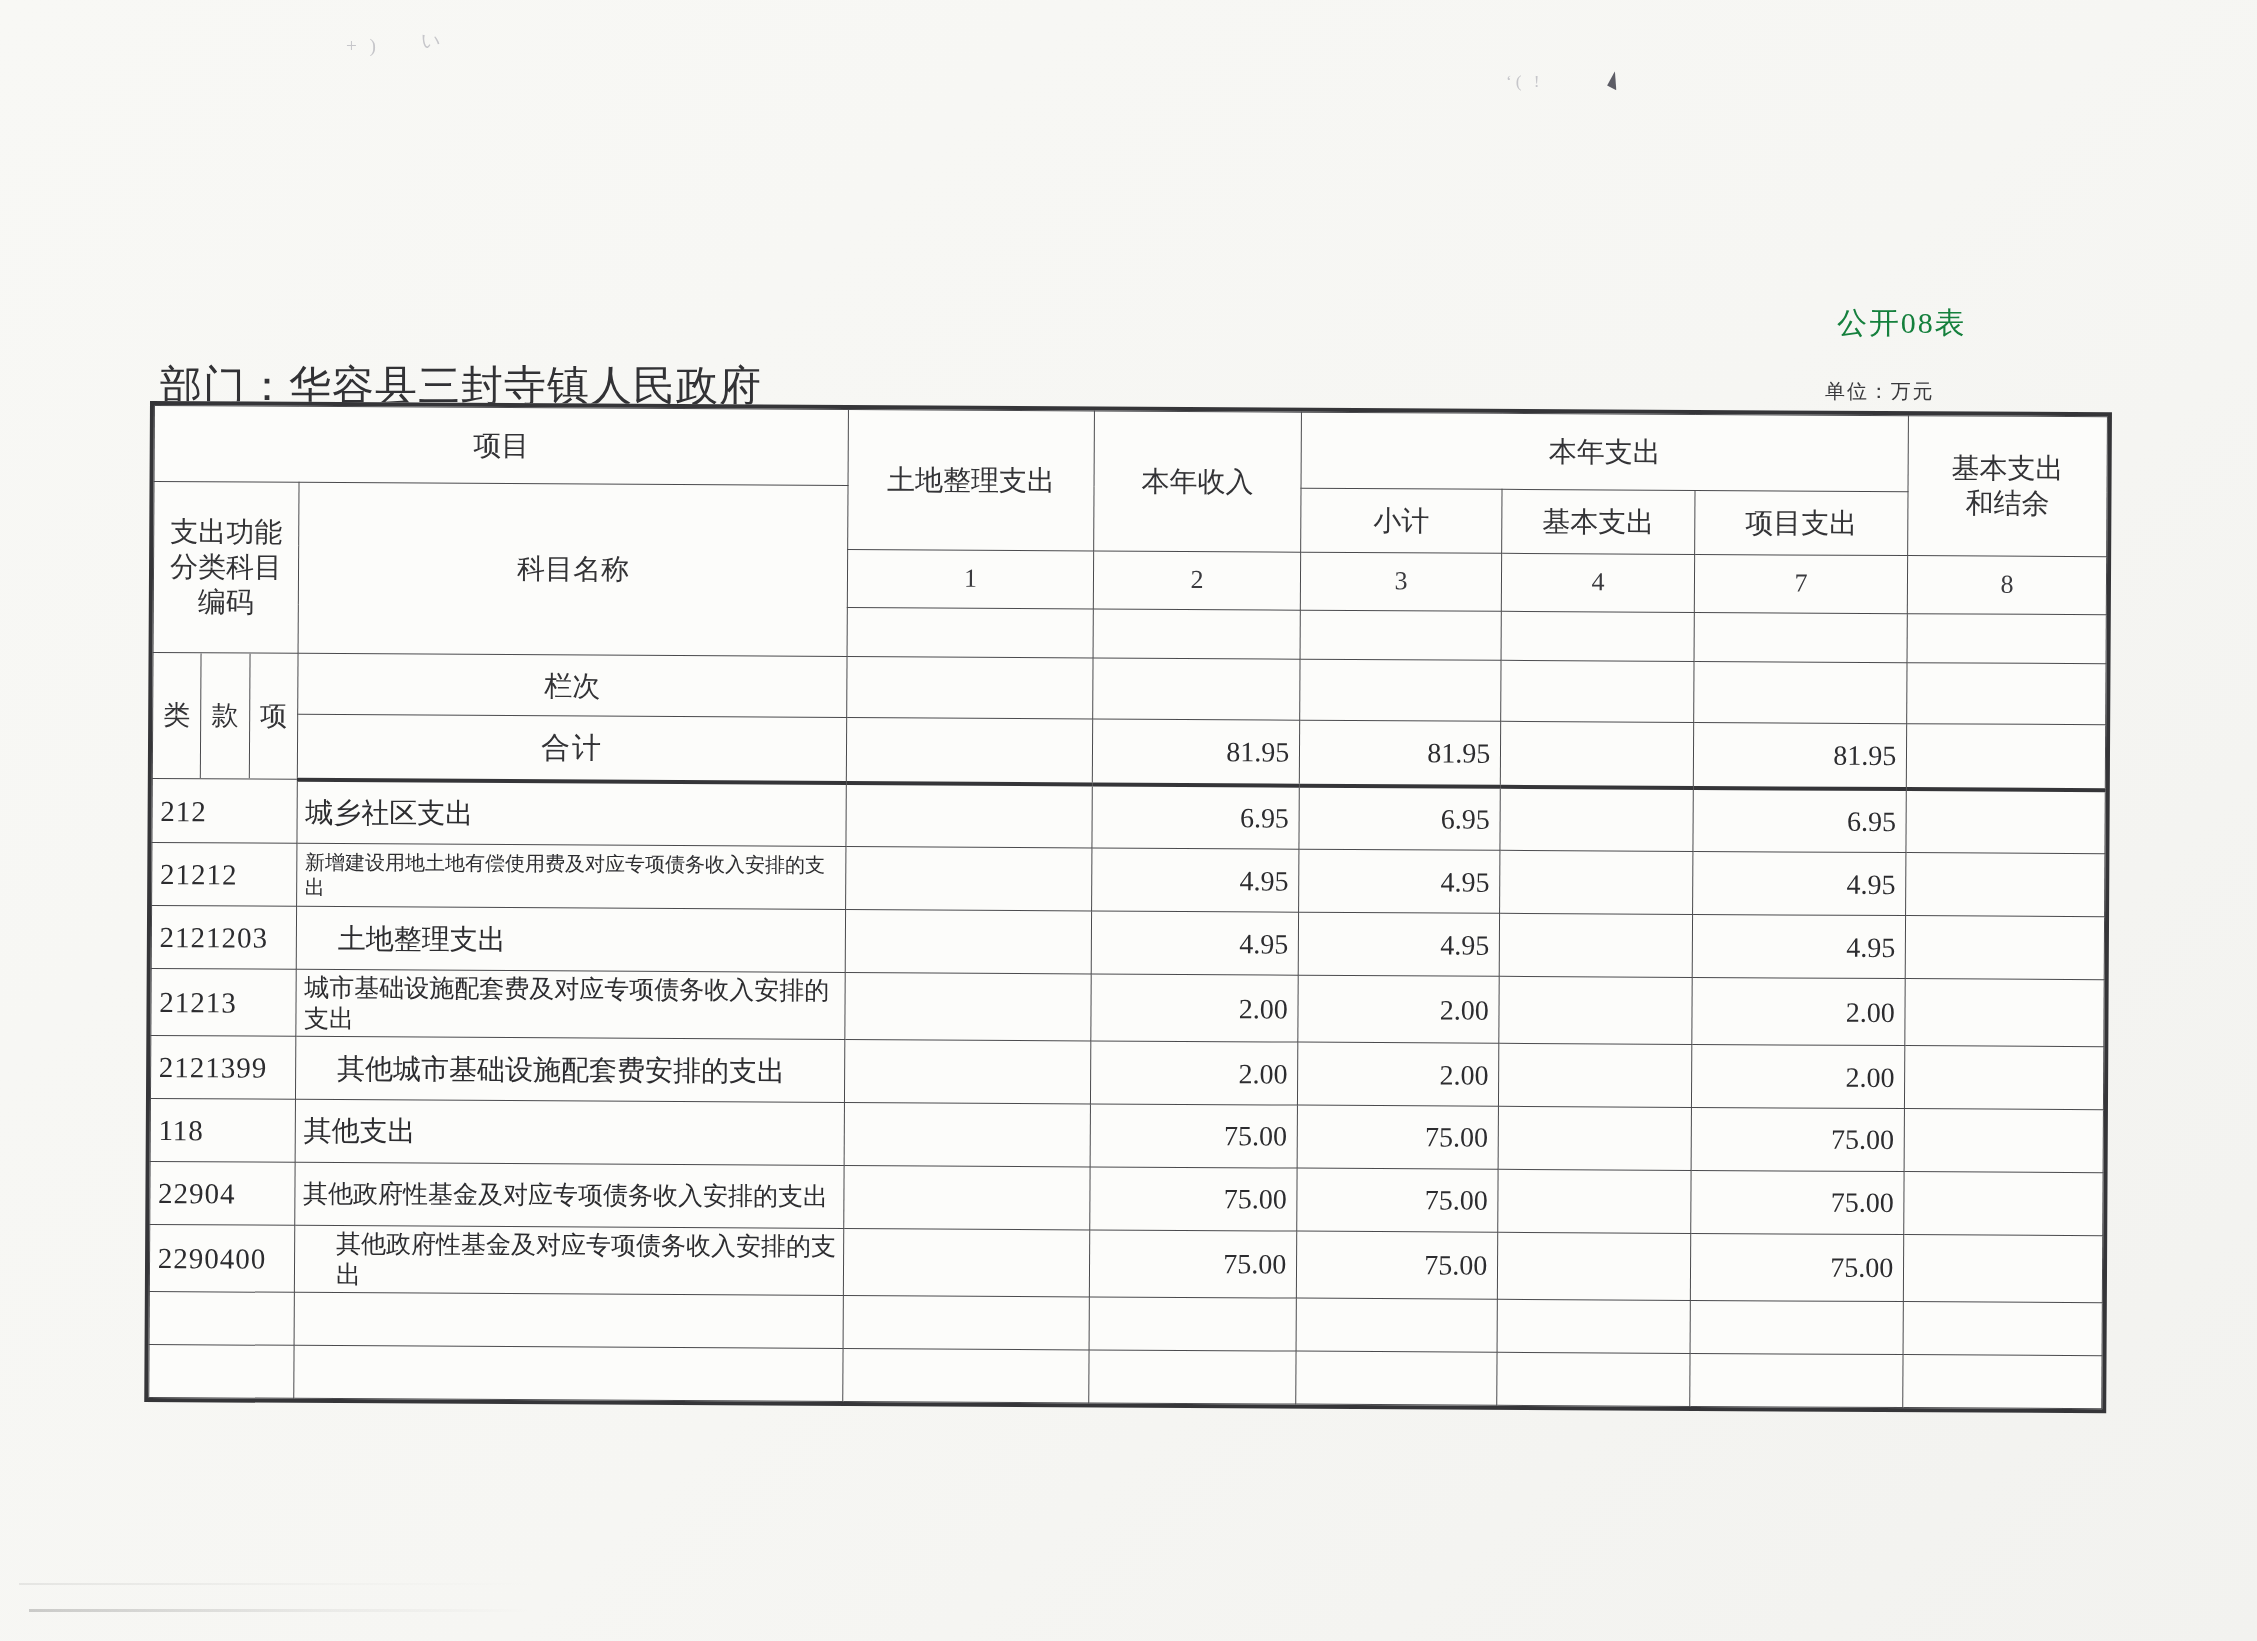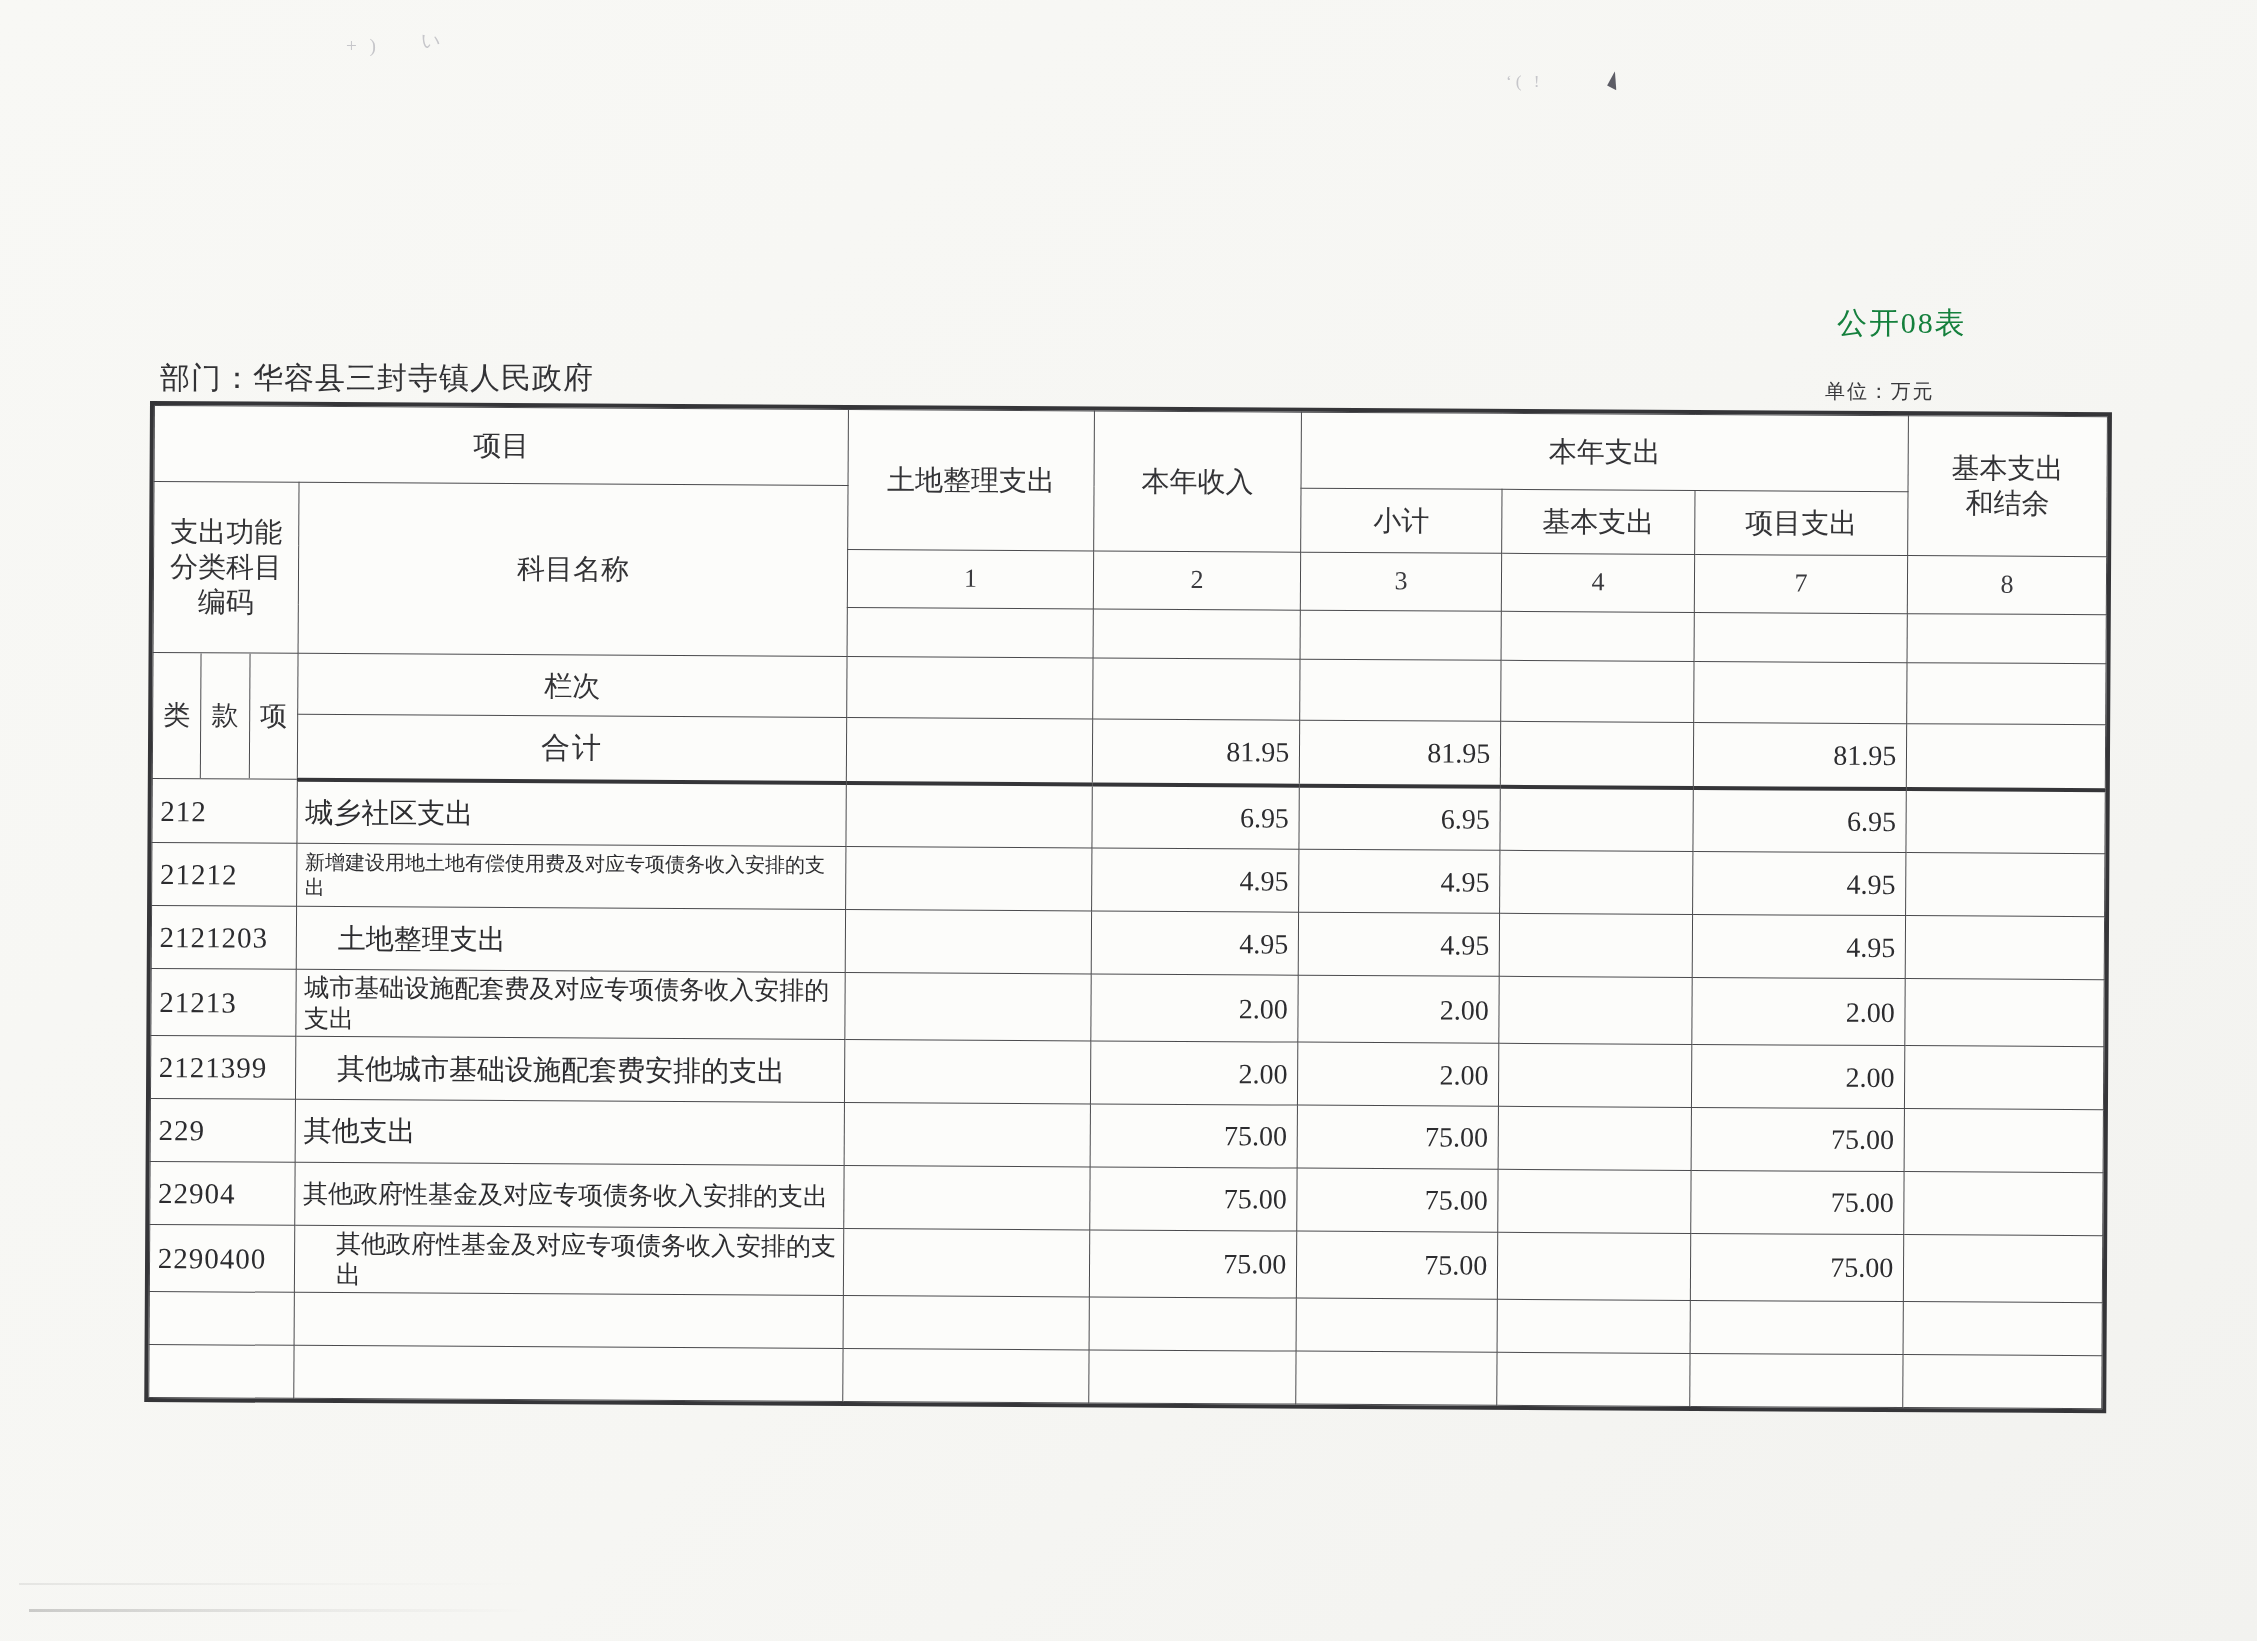--- a/index.html
+++ b/index.html
@@ -8,21 +8,21 @@
     background:linear-gradient(135deg,#f8f8f5 0%,#f6f6f3 55%,#f2f2ef 100%);
     font-family:"Liberation Serif","DejaVu Serif",serif;
     color:#2f2f31;
   }
   .sheet{position:absolute;inset:0;}
   .page-title{
     position:absolute;top:236px;left:0;width:2257px;text-align:center;
     font-size:43px;font-weight:700;color:#1f1f21;letter-spacing:1.9px;
   }
   .form-label{position:absolute;top:303px;left:1837px;font-size:30px;color:#15803d;letter-spacing:1.9px;}
-  .dept-line{position:absolute;top:358px;left:160px;font-size:30px;color:#323235;letter-spacing:1px;}
+  .dept-line{position:absolute;top:358px;left:160px;font-size:42px;color:#323235;letter-spacing:1px;}
   .unit-label{position:absolute;top:378px;left:1825px;font-size:20px;color:#39393c;letter-spacing:1.9px;}
 
   .table-wrap{
     position:absolute;left:150px;top:401px;
     transform:rotate(0.33deg);transform-origin:0 0;
     background:#fcfcfa;
   }
   table{border-collapse:collapse;table-layout:fixed;width:1953px;}
   td{
     border:1.9px solid #4a4a4d;overflow:hidden;
@@ -213,21 +213,21 @@
         <td class="name ind">其他城市基础设施配套费安排的支出</td>
         <td class="num"></td>
         <td class="num">2.00</td>
         <td class="num">2.00</td>
         <td class="num"></td>
         <td class="num">2.00</td>
         <td class="num"></td>
       </tr>
 
       <tr class="body">
-        <td class="code">229</td>
+        <td class="code">118</td>
         <td class="name">其他支出</td>
         <td class="num"></td>
         <td class="num">75.00</td>
         <td class="num">75.00</td>
         <td class="num"></td>
         <td class="num">75.00</td>
         <td class="num"></td>
       </tr>
 
       <tr class="body">

